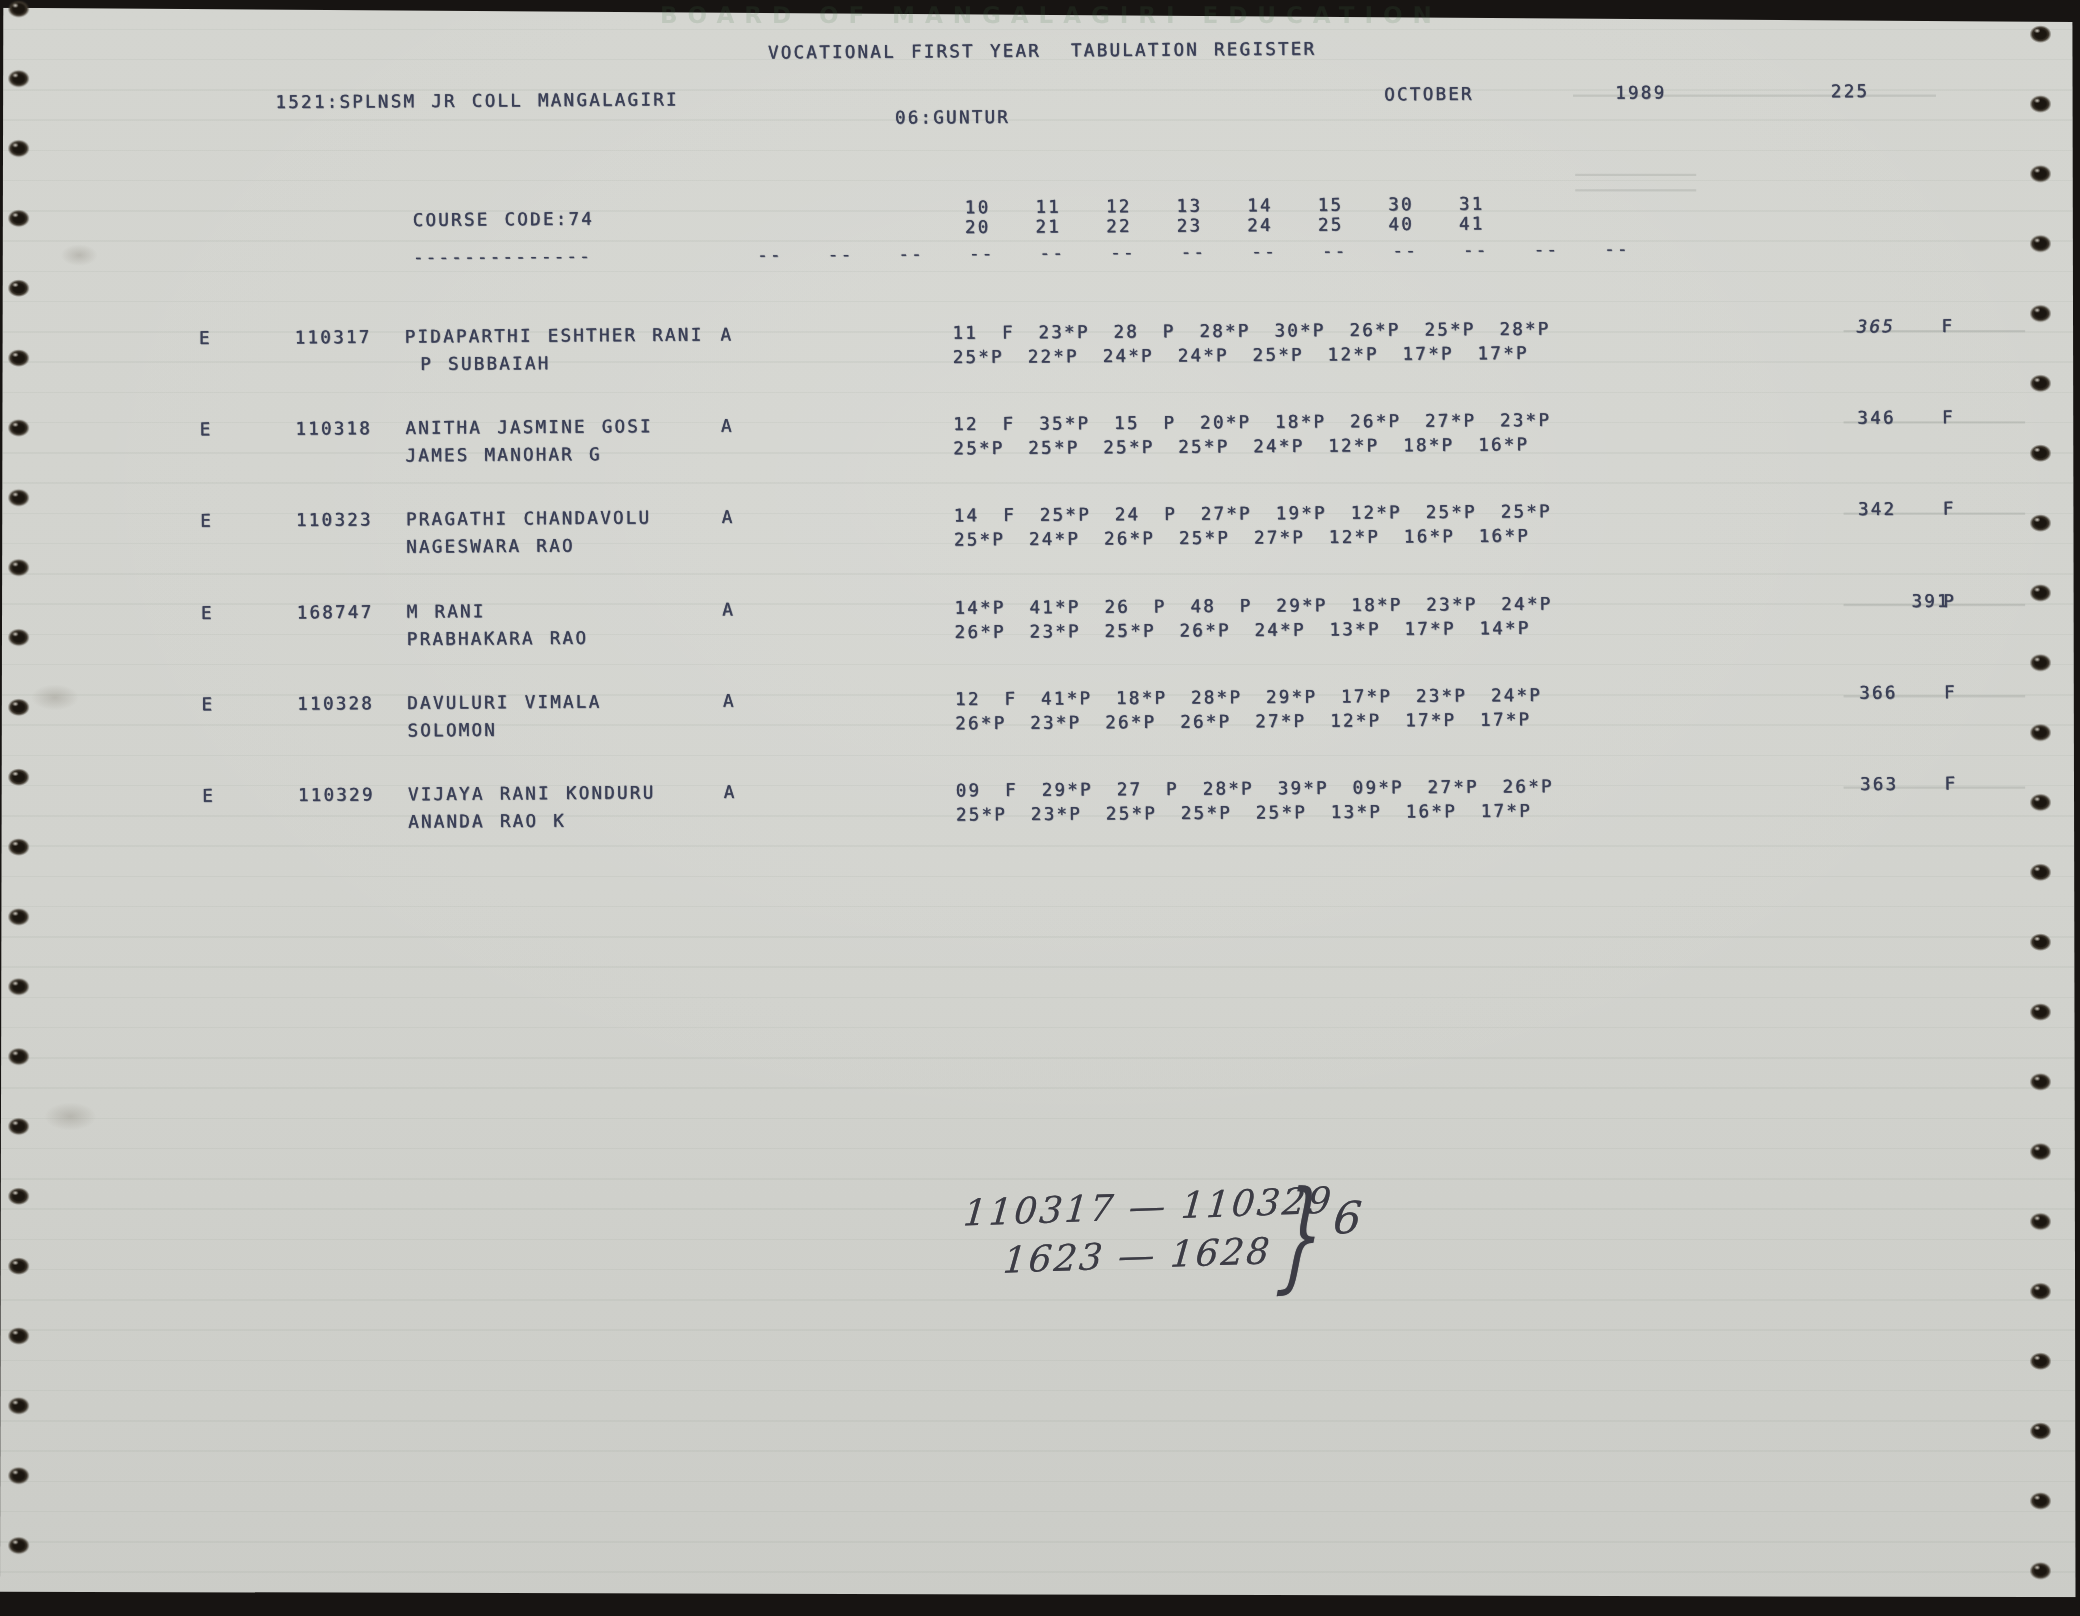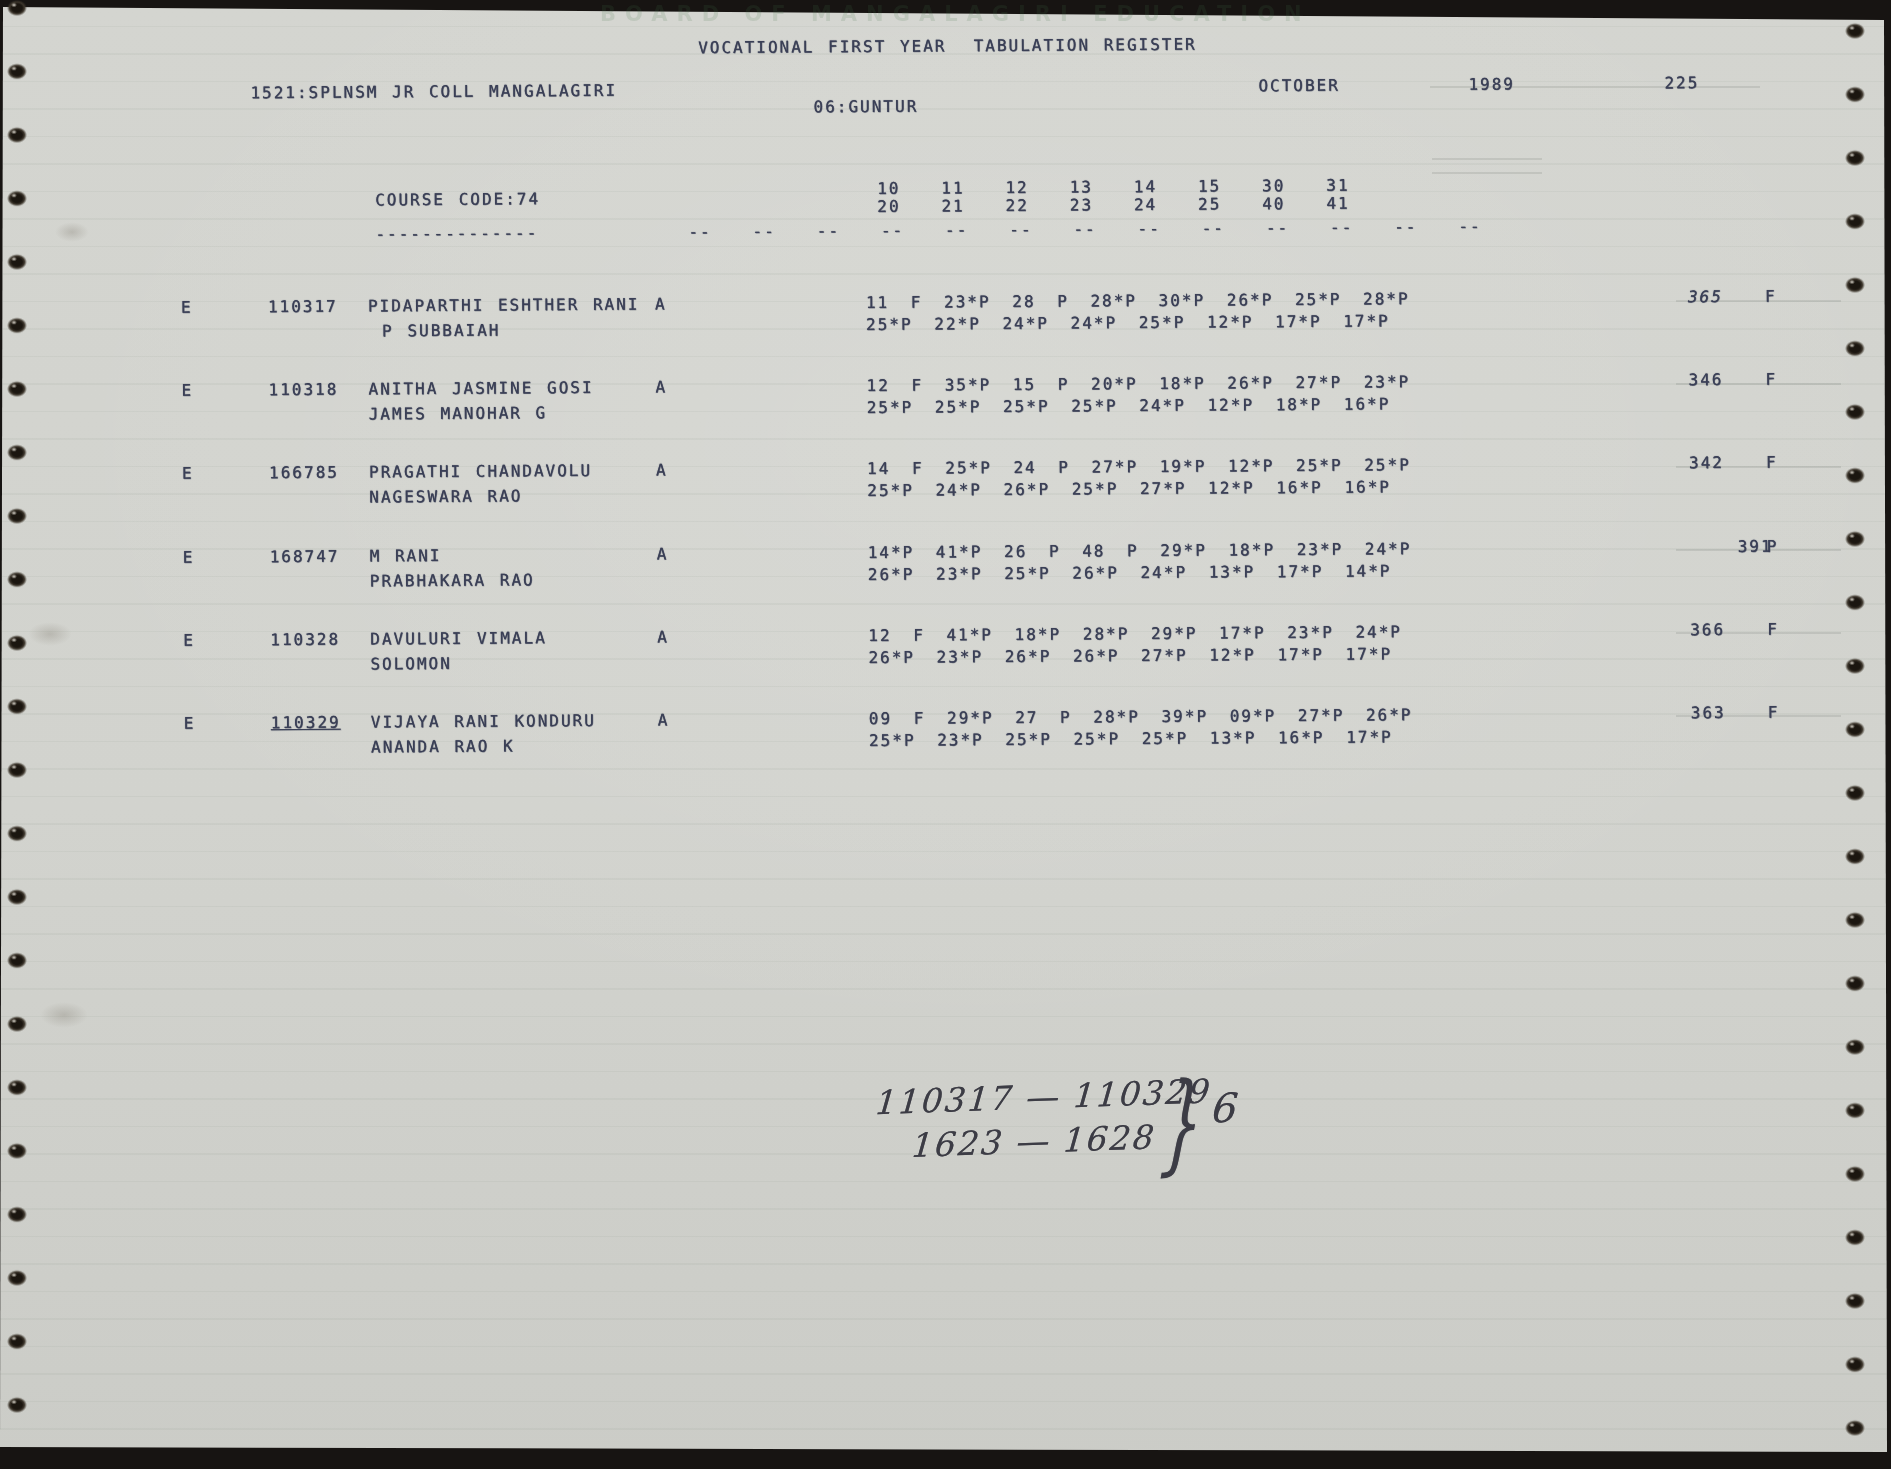--- a/index.html
+++ b/index.html
@@ -130,21 +130,21 @@
     <span class="t" style="left:368px;top:25px;">JAMES MANOHAR G</span>
     <span class="t" style="left:655px;">A</span>
     <span class="t marks" style="left:866px;">12 F 35*P 15 P 20*P 18*P 26*P 27*P 23*P</span>
     <span class="t marks" style="left:866px;top:22px;">25*P 25*P 25*P 25*P 24*P 12*P 18*P 16*P</span>
     <span class="t" style="left:1688px;">346</span>
     <span class="t" style="left:1765px;">F</span>
   </div>
 
   <div class="row" style="top:462px;">
     <span class="t" style="left:181px;">E</span>
-    <span class="t" style="left:268px;">166785</span>
+    <span class="t" style="left:268px;">110323</span>
     <span class="t" style="left:368px;">PRAGATHI CHANDAVOLU</span>
     <span class="t" style="left:368px;top:25px;">NAGESWARA RAO</span>
     <span class="t" style="left:655px;">A</span>
     <span class="t marks" style="left:866px;">14 F 25*P 24 P 27*P 19*P 12*P 25*P 25*P</span>
     <span class="t marks" style="left:866px;top:22px;">25*P 24*P 26*P 25*P 27*P 12*P 16*P 16*P</span>
     <span class="t" style="left:1688px;">342</span>
     <span class="t" style="left:1765px;">F</span>
   </div>
 
   <div class="row" style="top:546px;">
@@ -166,21 +166,21 @@
     <span class="t" style="left:368px;top:25px;">SOLOMON</span>
     <span class="t" style="left:655px;">A</span>
     <span class="t marks" style="left:866px;">12 F 41*P 18*P 28*P 29*P 17*P 23*P 24*P</span>
     <span class="t marks" style="left:866px;top:22px;">26*P 23*P 26*P 26*P 27*P 12*P 17*P 17*P</span>
     <span class="t" style="left:1688px;">366</span>
     <span class="t" style="left:1765px;">F</span>
   </div>
 
   <div class="row" style="top:712px;">
     <span class="t" style="left:181px;">E</span>
-    <span class="t" style="left:268px;text-decoration:underline;">110329</span>
+    <span class="t" style="left:268px;">110329</span>
     <span class="t" style="left:368px;">VIJAYA RANI KONDURU</span>
     <span class="t" style="left:368px;top:25px;">ANANDA RAO K</span>
     <span class="t" style="left:655px;">A</span>
     <span class="t marks" style="left:866px;">09 F 29*P 27 P 28*P 39*P 09*P 27*P 26*P</span>
     <span class="t marks" style="left:866px;top:22px;">25*P 23*P 25*P 25*P 25*P 13*P 16*P 17*P</span>
     <span class="t" style="left:1688px;">363</span>
     <span class="t" style="left:1765px;">F</span>
   </div>
 
 </div>

